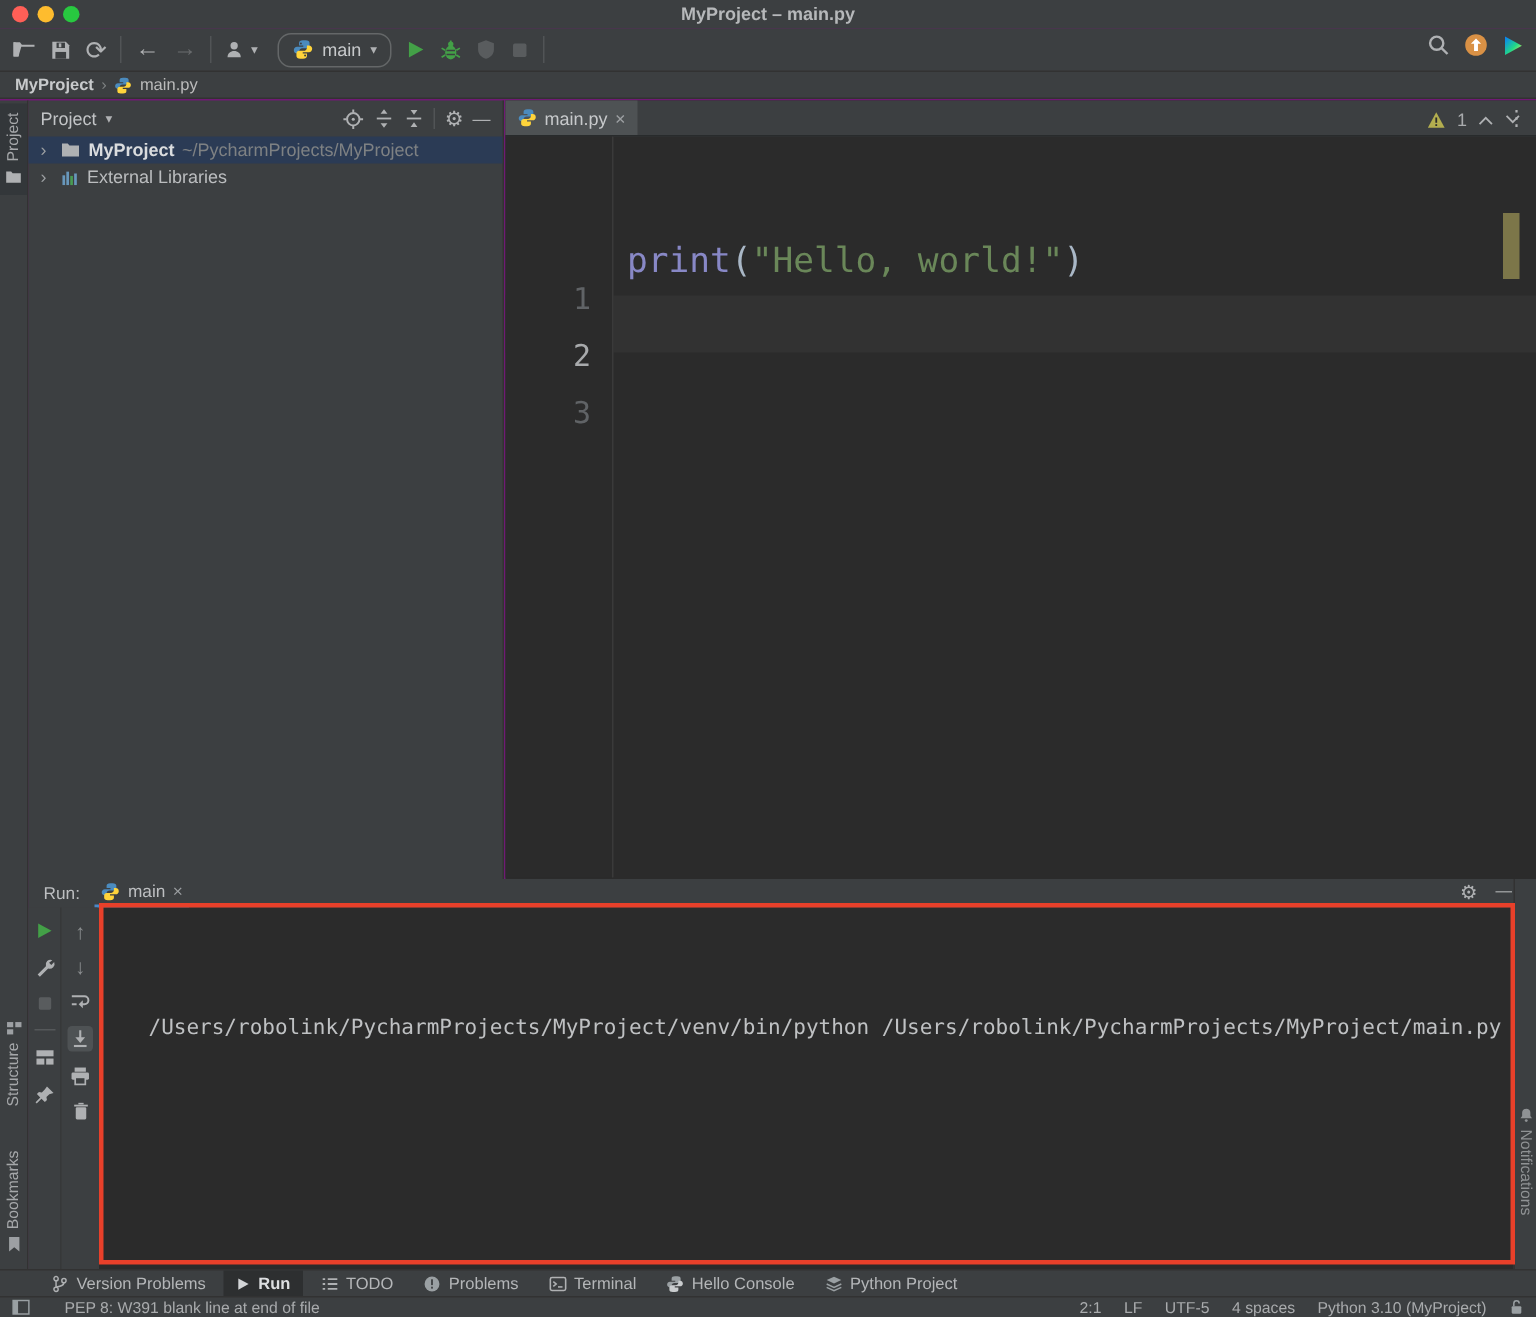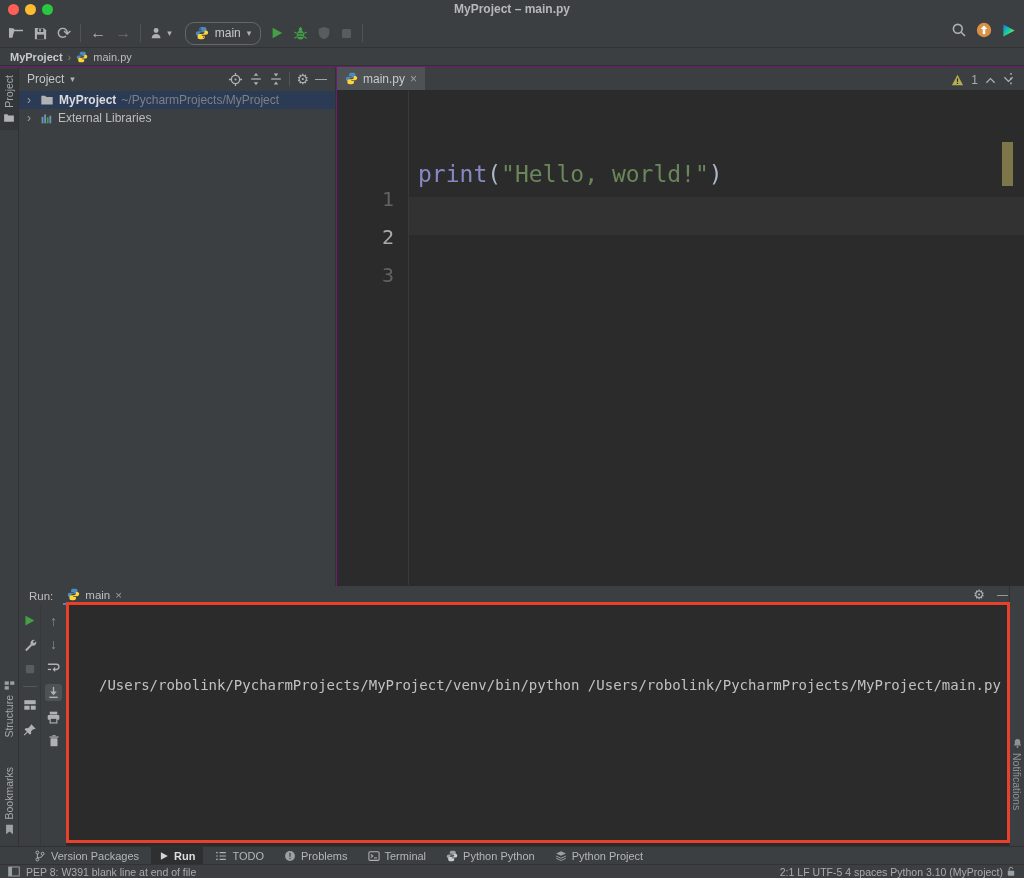--- a/index.html
+++ b/index.html
@@ -86,22 +86,22 @@
 
   
   .botbar{left:0;top:846px;width:1024px;height:18px;background:#3C3F41;border-top:1px solid #323232;
           display:flex;align-items:center;gap:4px;padding-left:26px;box-sizing:border-box;font-size:11px;color:#B4B6B8;}
   .bitem{display:flex;align-items:center;gap:5px;height:18px;padding:0 8px;}
   .bitem.active{background:#2D2F30;color:#DDDFE1;font-weight:bold;}
 
   
   .statusbar{left:0;top:864px;width:1024px;height:14px;background:#3C3F41;border-top:1px solid #323232;
              display:flex;align-items:center;font-size:10.5px;color:#A9ABAD;box-sizing:border-box;padding:0 8px;}
-  .st-left{display:flex;align-items:center;gap:6px;}
-  .st-right{margin-left:auto;display:flex;align-items:center;gap:3px;}
+  .st-left{display:flex;align-items:center;gap:23px;}
+  .st-right{margin-left:auto;display:flex;align-items:center;gap:15px;}
 </style>
 </head>
 <body>
 
 <div class="app">
 
   <div class="abs titlebar">
     <div class="tl" style="left:8px;background:#FF5F57;"></div>
     <div class="tl" style="left:25px;background:#FEBC2E;"></div>
     <div class="tl" style="left:42px;background:#28C840;"></div>
@@ -461,21 +461,21 @@
   <div class="abs botbar">
     <span class="bitem">
       <span class="ico">
         <svg width="12" height="12" viewBox="0 0 16 16">
             <circle cx="4.5" cy="3.3" r="1.9" fill="none" stroke="#AFB1B3" stroke-width="1.3"></circle>
             <circle cx="4.5" cy="12.7" r="1.9" fill="none" stroke="#AFB1B3" stroke-width="1.3"></circle>
             <circle cx="11.5" cy="5" r="1.9" fill="none" stroke="#AFB1B3" stroke-width="1.3"></circle>
             <path d="M4.5 5.2v5.6M11.5 6.9c0 2.6-3.2 3.1-7 3.9" fill="none" stroke="#AFB1B3" stroke-width="1.3"></path>
           </svg>
       </span>
-      <span>Version Packages</span>
+      <span>Version Problems</span>
     </span>
     <span class="bitem active">
       <span class="ico">
         <svg width="10" height="10" viewBox="0 0 16 16">
             <path fill="#D3D5D7" d="M3 2l11 6-11 6z"></path>
           </svg>
       </span>
       <span>Run</span>
     </span>
     <span class="bitem">
@@ -508,21 +508,21 @@
       </span>
       <span>Terminal</span>
     </span>
     <span class="bitem">
       <span class="ico">
         <svg width="12" height="12" viewBox="0 0 16 16">
             <path fill="#9AA0A3" d="M8 1C6 1 5 1.8 5 3v2h3.2v.9H3.5C2.1 5.9 1 7 1 8.5S2.1 11 3.5 11H5V9.4C5 8 6.1 7 7.5 7H11c1.1 0 2-.9 2-2V3c0-1.2-1-2-3-2z"></path>
             <path fill="#C9CCCE" d="M8 15c2 0 3-.8 3-2v-2H7.8v-.9h4.7c1.4 0 2.5-1.1 2.5-2.6S13.9 5 12.5 5H11v1.6C11 8 9.9 9 8.5 9H5c-1.1 0-2 .9-2 2v2c0 1.2 1 2 3 2z"></path>
           </svg>
       </span>
-      <span>Python Python</span>
+      <span>Hello Console</span>
     </span>
     <span class="bitem">
       <span class="ico">
         <svg width="12" height="12" viewBox="0 0 16 16">
             <path fill="#9AA0A3" d="M8 1.5l6.5 3L8 7.5l-6.5-3z"></path>
             <path d="M1.5 8l6.5 3 6.5-3M1.5 11l6.5 3 6.5-3" fill="none" stroke="#9AA0A3" stroke-width="1.3"></path>
           </svg>
       </span>
       <span>Python Project</span>
     </span>

